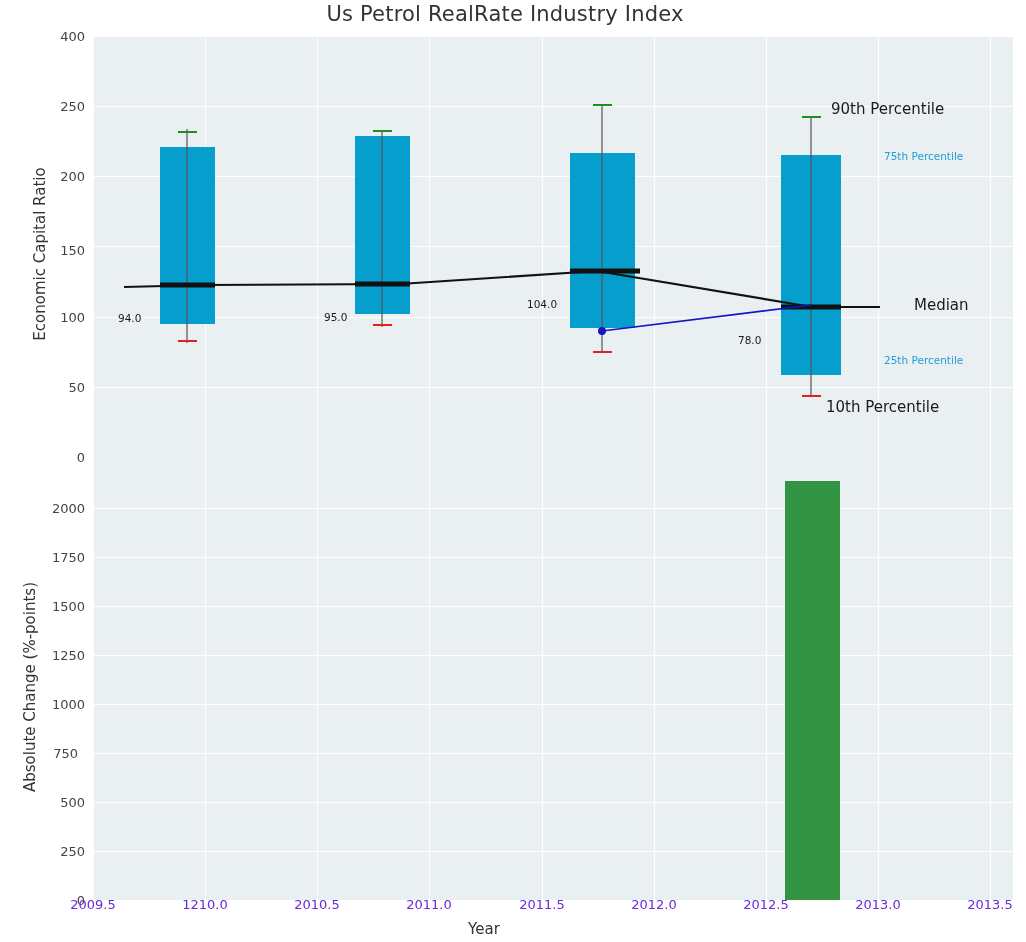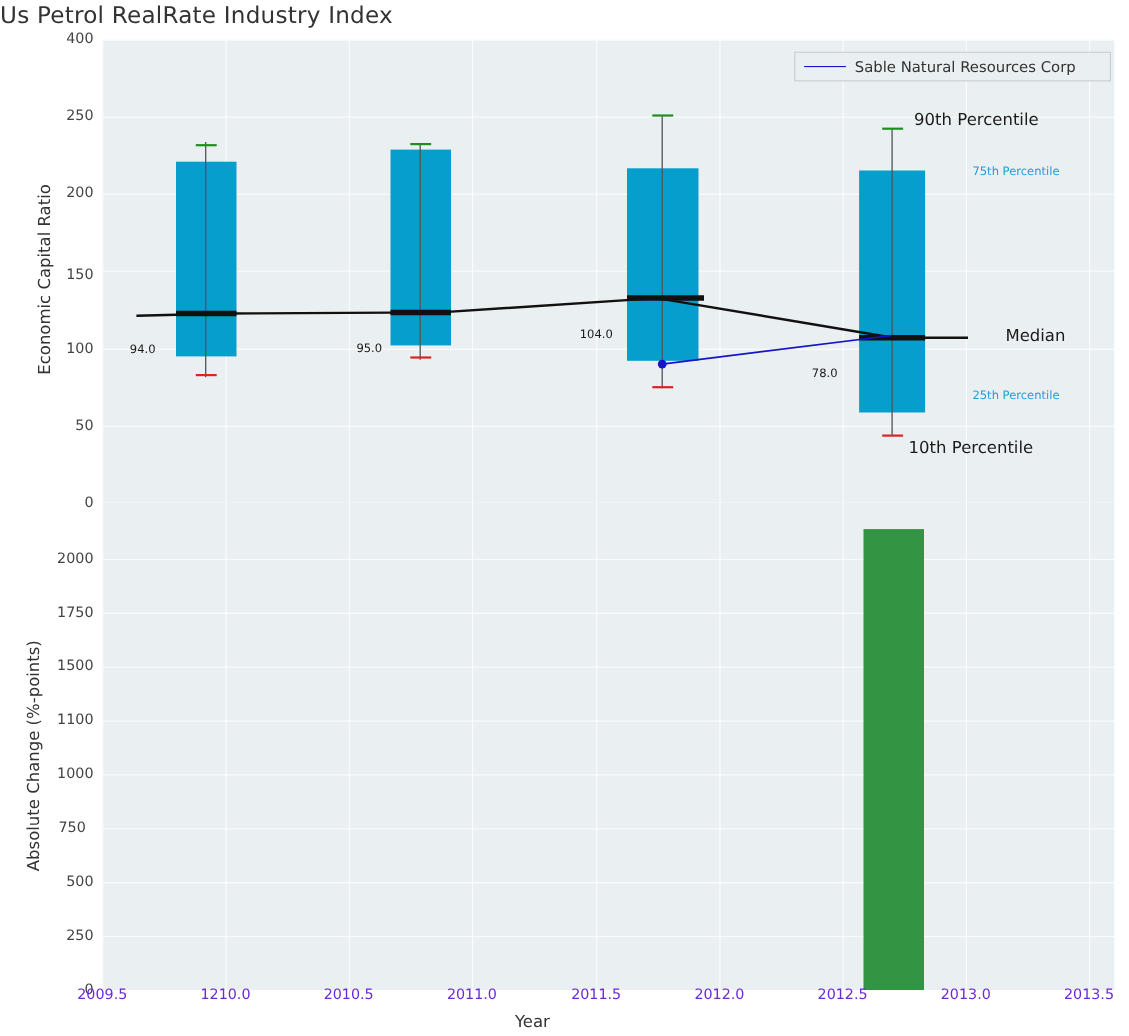--- a/index.html
+++ b/index.html
@@ -17,20 +17,21 @@
   #root {
     position: relative;
     width: 1026px;
     height: 942px;
   }
   .title {
     position: absolute;
     left: 0;
     top: 2px;
     width: 1010px;
+    text-align: center;
     font-size: 21px;
     color: #333333;
     letter-spacing: 0.2px;
   }
   
   .panel {
     position: absolute;
     background: #eaeff1;
   }
   #panel-top {
@@ -243,37 +244,33 @@
   <div class="val-label" style="left:324px;top:263px;">95.0</div>
   <div class="val-label" style="left:527px;top:250px;">104.0</div>
   <div class="val-label" style="left:738px;top:286px;">78.0</div>
 
   <div class="annot annot-90">90th Percentile</div>
   <div class="annot annot-75">75th Percentile</div>
   <div class="annot annot-med">Median</div>
   <div class="annot annot-25">25th Percentile</div>
   <div class="annot annot-10">10th Percentile</div>
 
-  <div id="legend">
-    <span class="swatch"></span>
-    <span class="legend-text">Sable Natural Resources Corp</span>
-  </div>
 
   <div class="ytick" style="left:25px;top:36px;">400</div>
   <div class="ytick" style="left:25px;top:106px;">250</div>
   <div class="ytick" style="left:25px;top:176px;">200</div>
   <div class="ytick" style="left:25px;top:250px;">150</div>
   <div class="ytick" style="left:25px;top:317px;">100</div>
   <div class="ytick" style="left:25px;top:387px;">50</div>
   <div class="ytick" style="left:25px;top:457px;">0</div>
 
   <div class="ytick" style="left:25px;top:508px;">2000</div>
   <div class="ytick" style="left:25px;top:557px;">1750</div>
   <div class="ytick" style="left:25px;top:606px;">1500</div>
-  <div class="ytick" style="left:25px;top:655px;">1100</div>
+  <div class="ytick" style="left:25px;top:655px;">1250</div>
   <div class="ytick" style="left:25px;top:704px;">1000</div>
   <div class="ytick" style="left:18px;top:753px;">750</div>
   <div class="ytick" style="left:25px;top:802px;">500</div>
   <div class="ytick" style="left:25px;top:851px;">250</div>
   <div class="ytick" style="left:25px;top:900px;">0</div>
 
   <div class="xtick" style="left:93px;">2009.5</div>
   <div class="xtick" style="left:205px;">1210.0</div>
   <div class="xtick" style="left:317px;">2010.5</div>
   <div class="xtick" style="left:429px;">2011.0</div>

